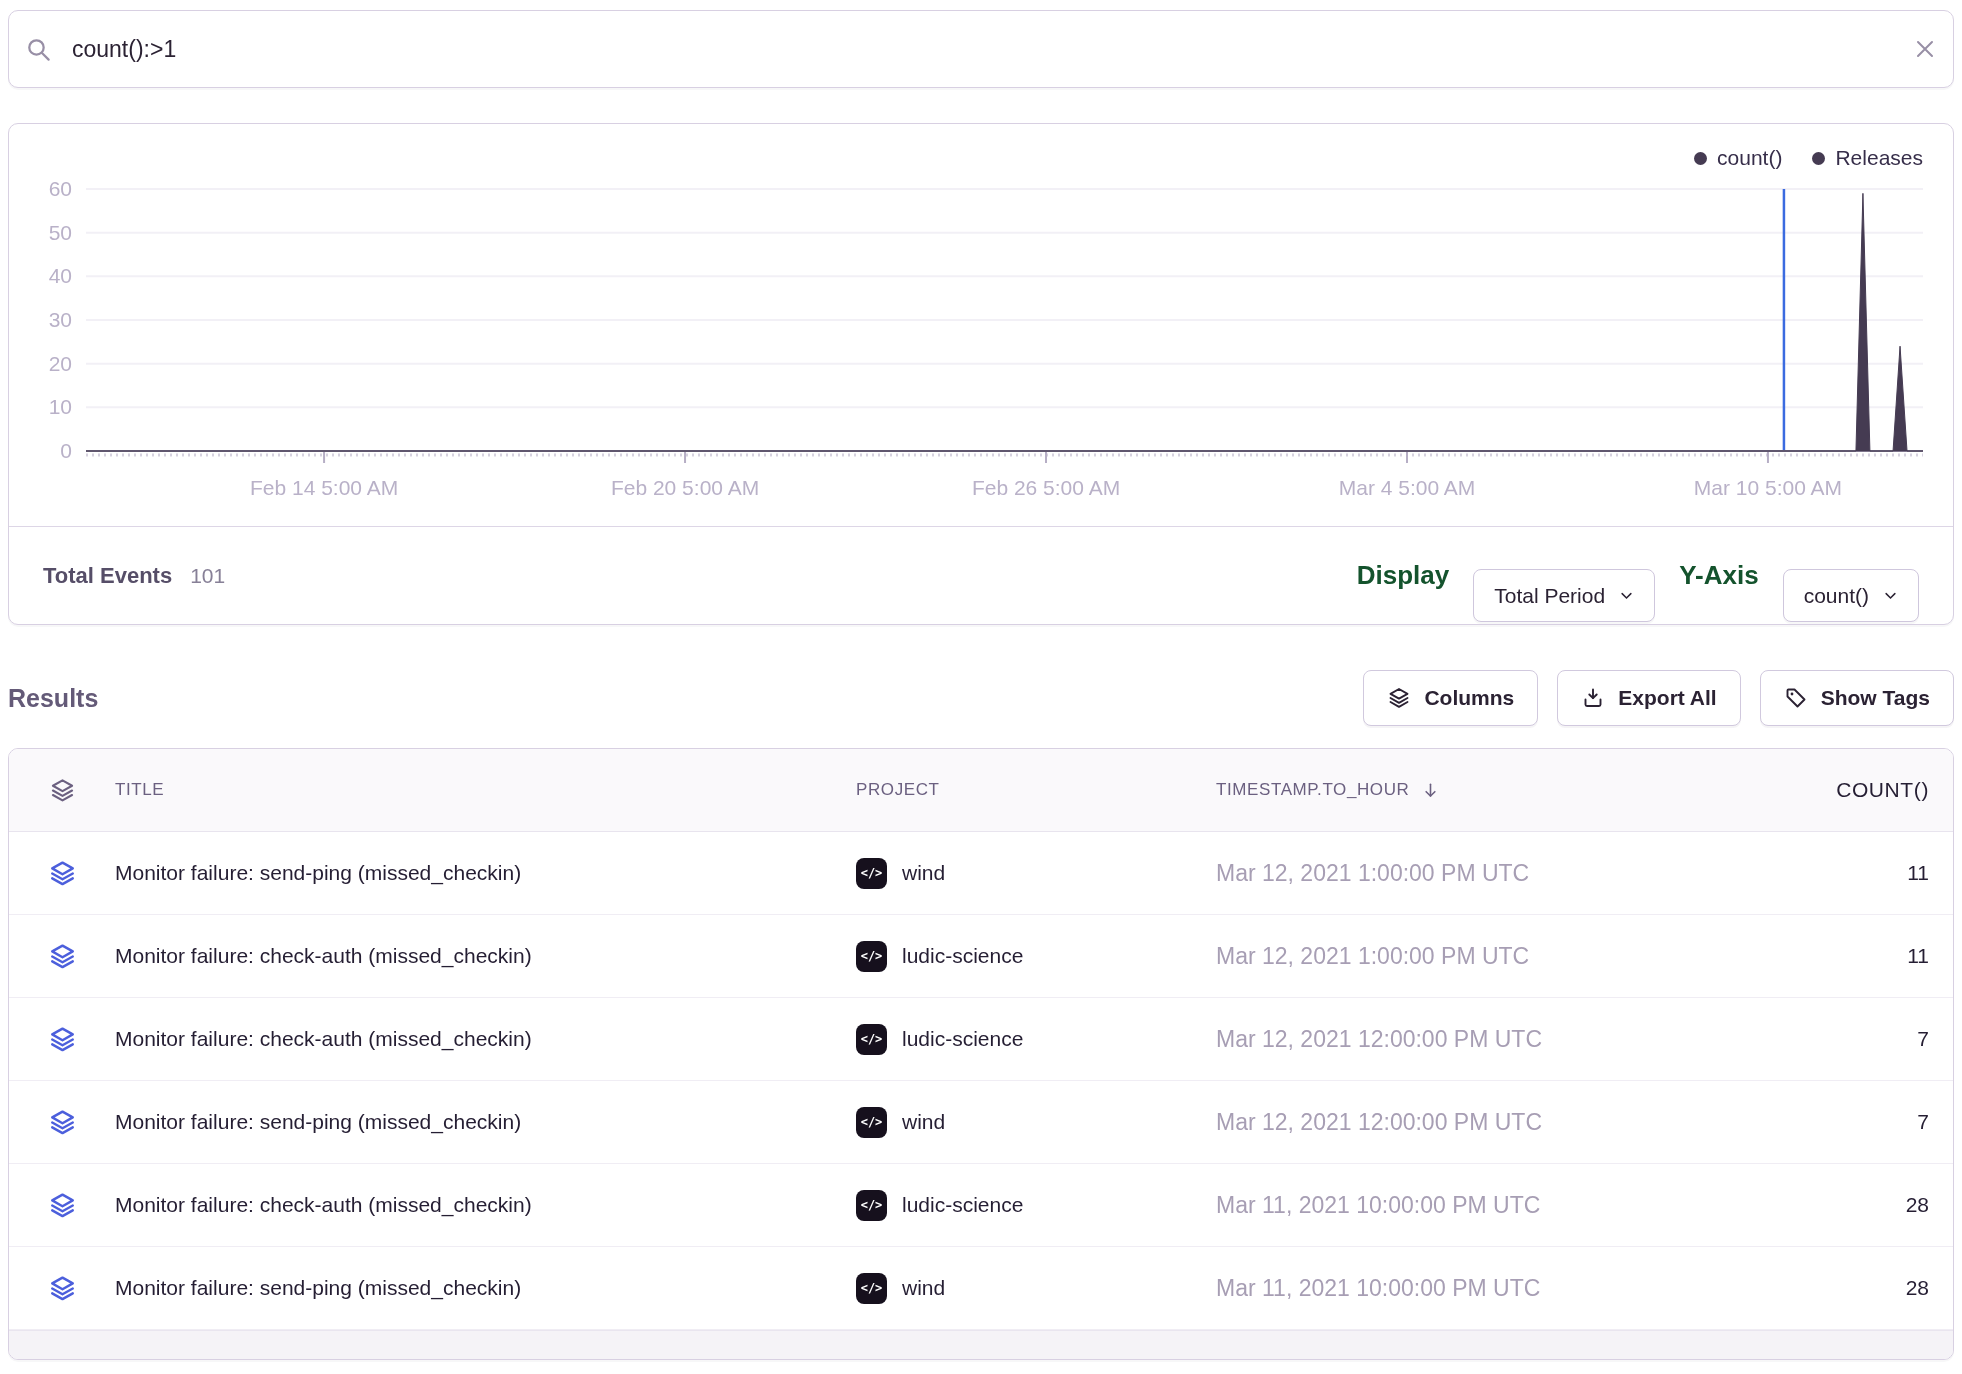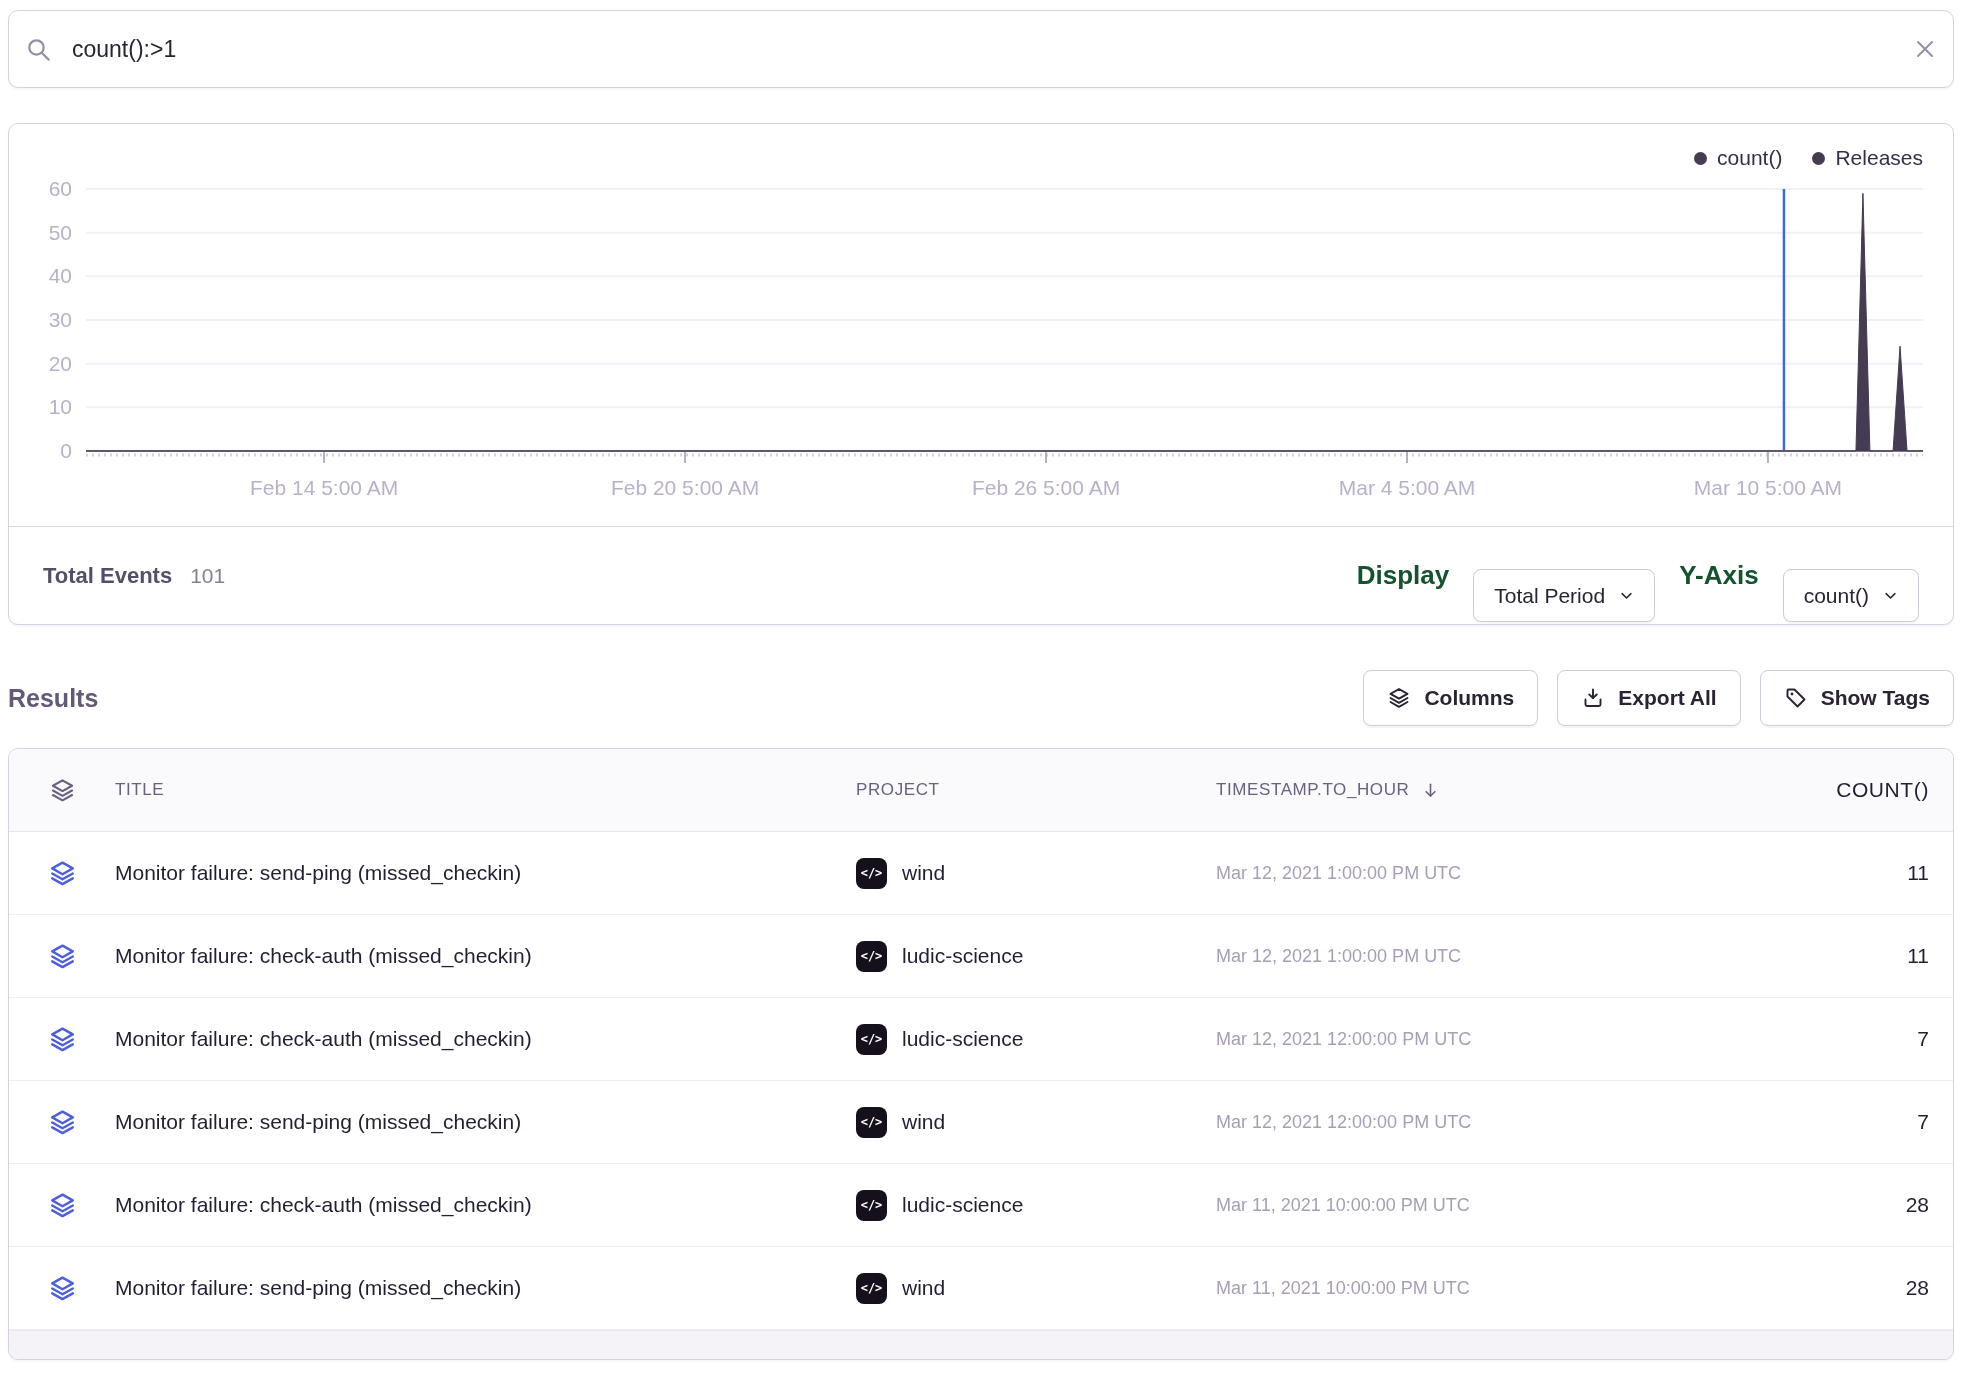--- a/index.html
+++ b/index.html
@@ -77,21 +77,21 @@
   .ts-head { display:flex; align-items:center; gap:12px; }
   .trow { border-bottom:1px solid #f0edf4; background:#fff; }
   .title-cell { font-size:21px; color:#251e33; cursor:pointer; }
   .project-cell { display:flex; align-items:center; gap:15px; }
   .code-badge {
     width:31px; height:31px; border-radius:8px; background:#16101d; color:#fff;
     display:inline-flex; align-items:center; justify-content:center;
     font-family:"DejaVu Sans Mono", monospace; font-size:12px; font-weight:bold;
   }
   .project-name { font-size:21px; color:#251e33; }
-  .ts-cell { font-size:18px; color:#a79eb4; }
+  .ts-cell { font-size:23px; color:#a79eb4; }
   .count-cell { font-size:21px; color:#251e33; text-align:right; padding-right:24px; }
   .tfoot-strip { height:31px; background:#f5f3f7; border-top:1px solid #e9e5ef; }
 </style>
 </head>
 <body>
 
 <div class="page">
 
   <div class="card search-bar">
     <span class="icon muted-icon">

